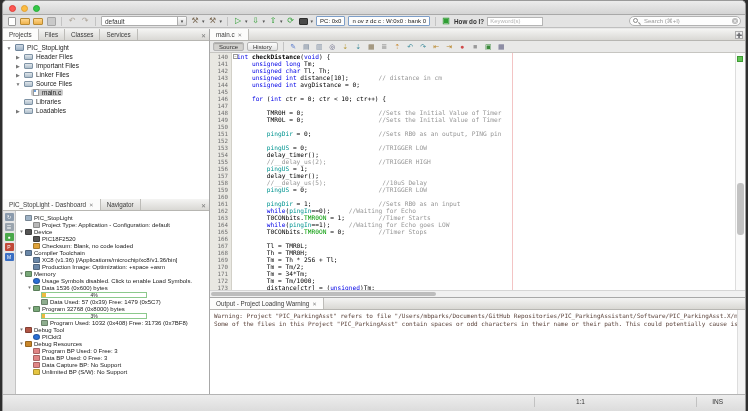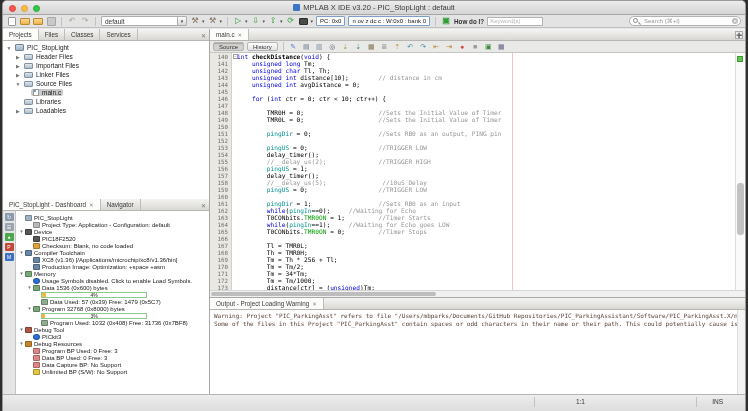--- a/index.html
+++ b/index.html
@@ -171,21 +171,20 @@
 <body>
 
 <div class="window">
 
   <div class="titlebar">
     <div class="lights">
       <span class="light l-close"></span>
       <span class="light l-min"></span>
       <span class="light l-max"></span>
     </div>
-    <div class="title"><span class="appico"></span><span>MPLAB X IDE v3.20 - PIC_StopLight : default</span></div>
   </div>
 
   <div class="toolbar">
     <span class="tico">
         <span class="mini-page"></span>
       </span>
     <span class="tico">
         <span class="mini-folder" style="border-color:#b98a33"></span>
       </span>
     <span class="tico">

